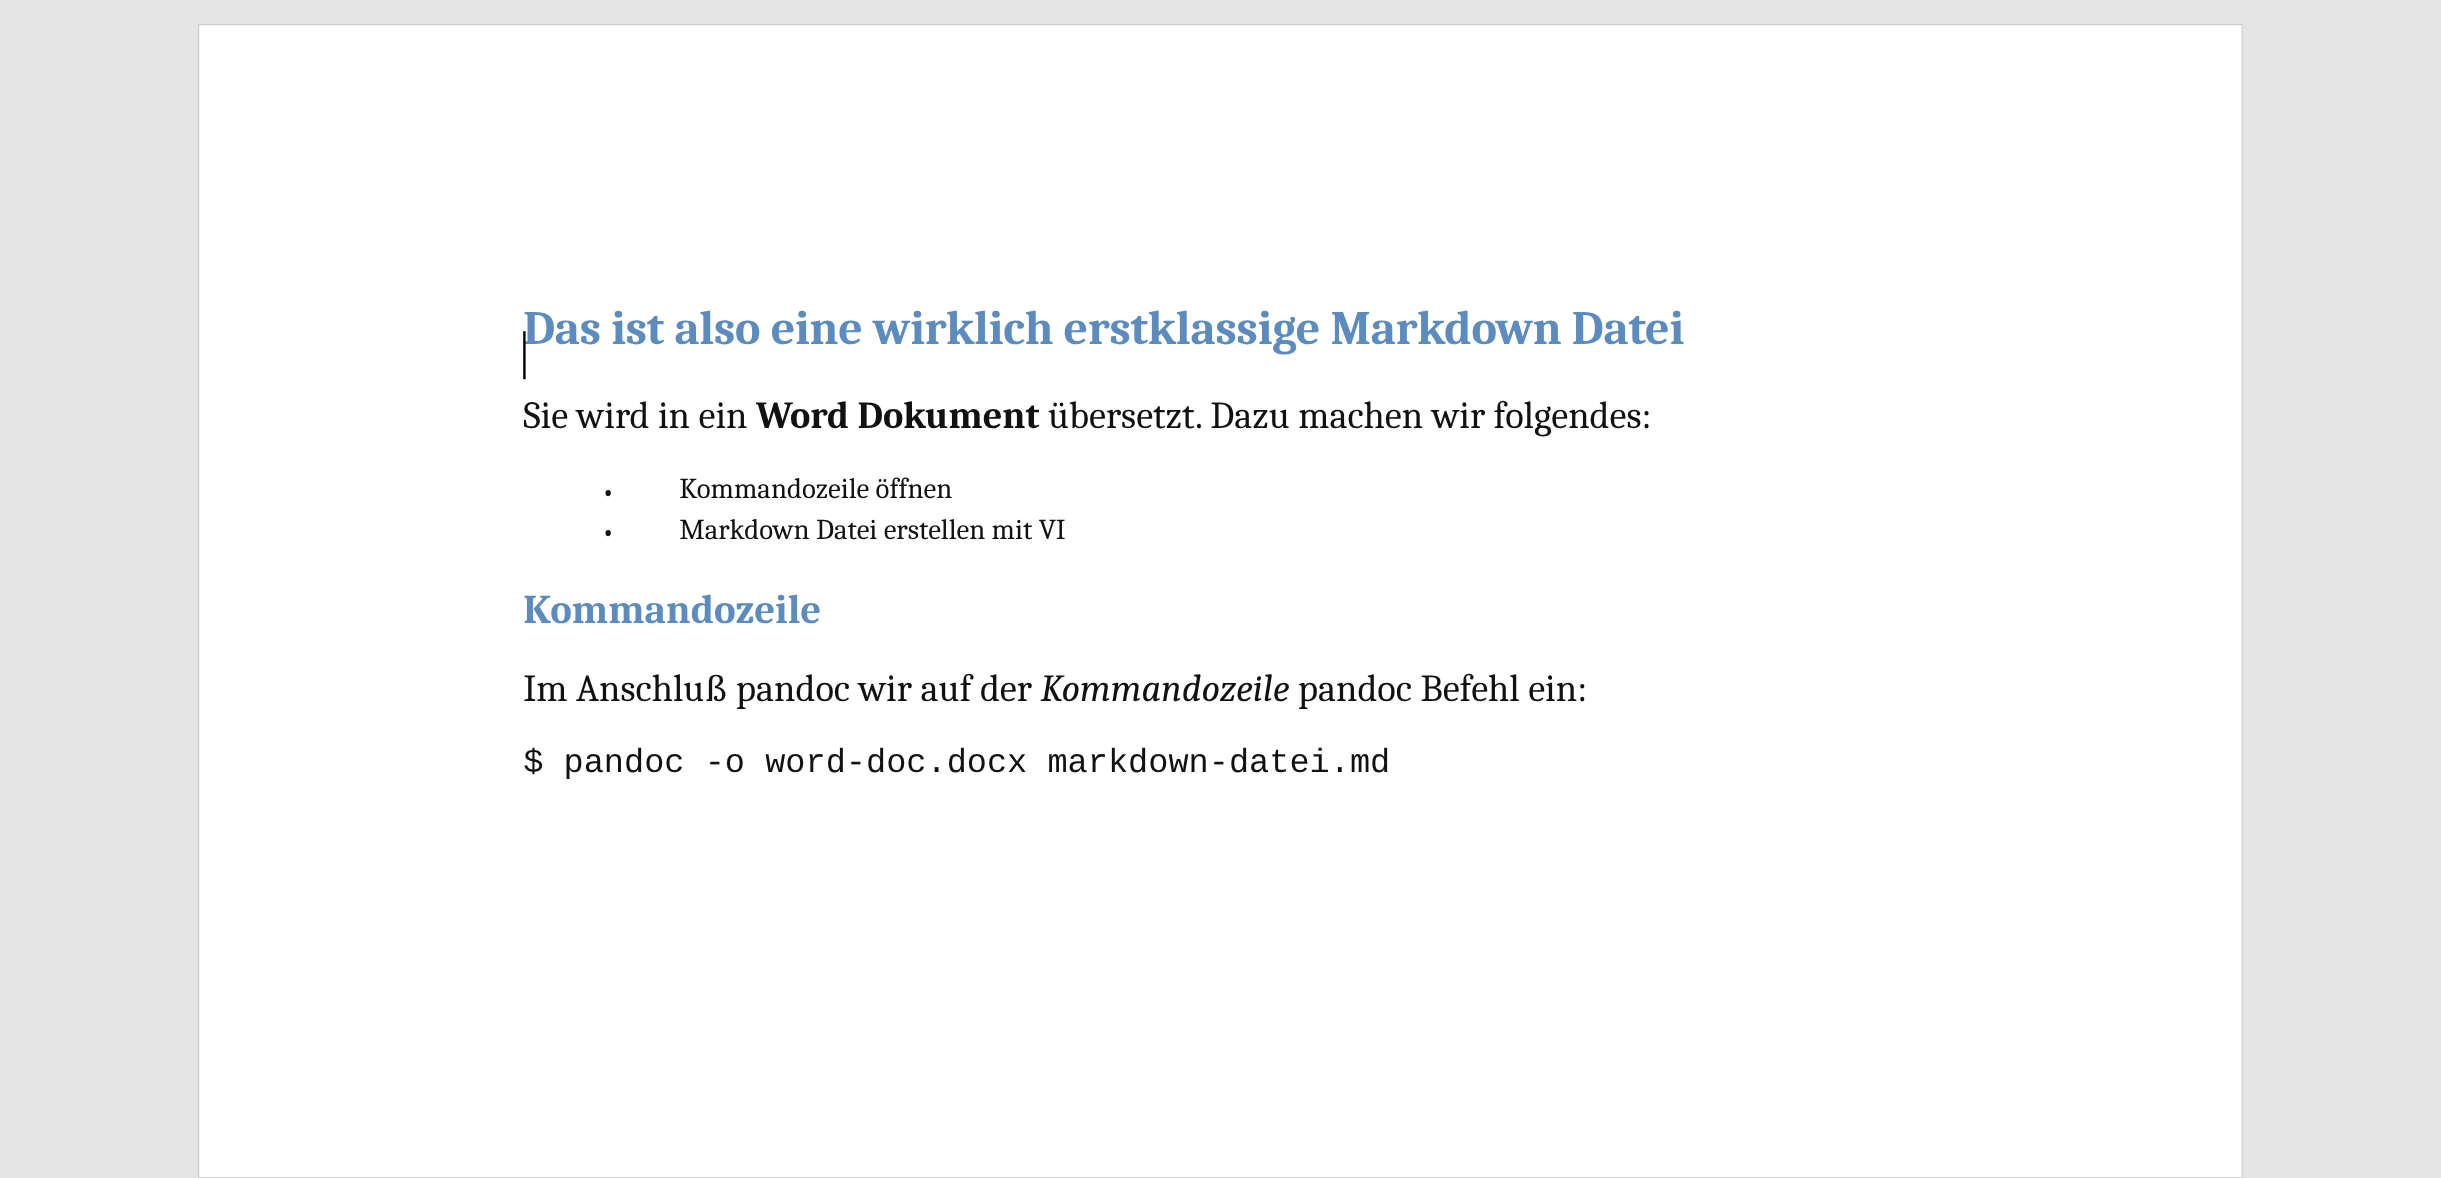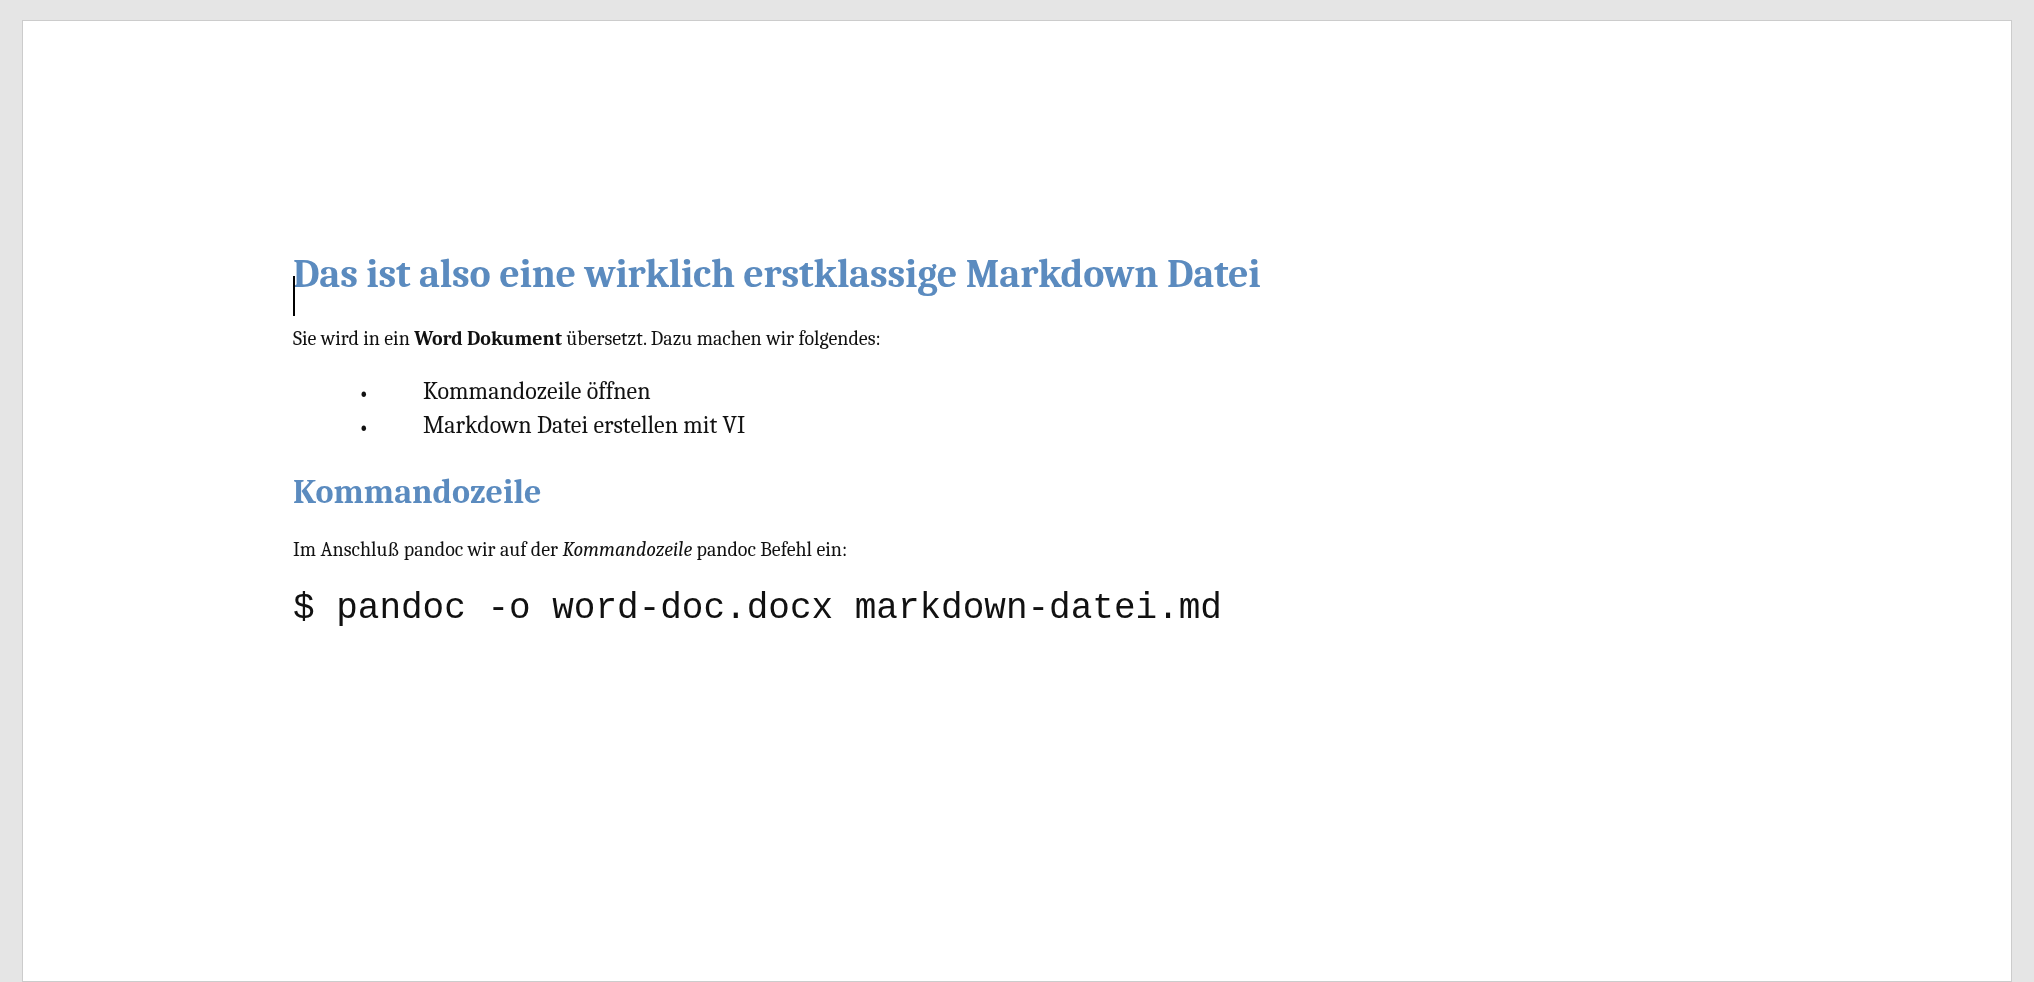--- a/index.html
+++ b/index.html
@@ -6,21 +6,21 @@
     body {
       background: #e5e5e5;
       font-family: Cambria, Georgia, "Times New Roman", serif;
       color: #111;
       padding: 20px 0 0 0;
       overflow: hidden;
     }
     .page {
       background: #fff;
       margin: 0 auto;
-      width: 1990px;
+      width: 1704px;
       min-height: 962px;
       border: 1px solid #ccc;
       padding: 230px 270px 60px 270px;
       position: relative;
     }
     .cursor {
       position: absolute;
       left: 270px;
       top: 255px;
       width: 2px;
@@ -28,21 +28,21 @@
       background: #000;
     }
     h1 {
       font-size: 40px;
       font-weight: 700;
       color: #5b8bbf;
       margin-bottom: 28px;
       letter-spacing: -0.2px;
     }
     .body-text {
-      font-size: 20px;
+      font-size: 32px;
       line-height: 1.35;
       margin-bottom: 22px;
     }
     .body-text strong { font-weight: 700; }
     .body-text em { font-style: italic; }
     ul {
       list-style: none;
       margin: 0 0 30px 0;
       padding: 0;
     }
@@ -60,21 +60,21 @@
       top: 2px;
     }
     h2 {
       font-size: 34px;
       font-weight: 700;
       color: #5b8bbf;
       margin-bottom: 24px;
     }
     .code {
       font-family: Menlo, Consolas, "Courier New", monospace;
-      font-size: 36px;
+      font-size: 28px;
       line-height: 1.35;
     }
   </style>
 </head>
 <body>
 
 <div class="page">
   <div class="cursor"></div>
 
   <h1>Das ist also eine wirklich erstklassige Markdown Datei</h1>

